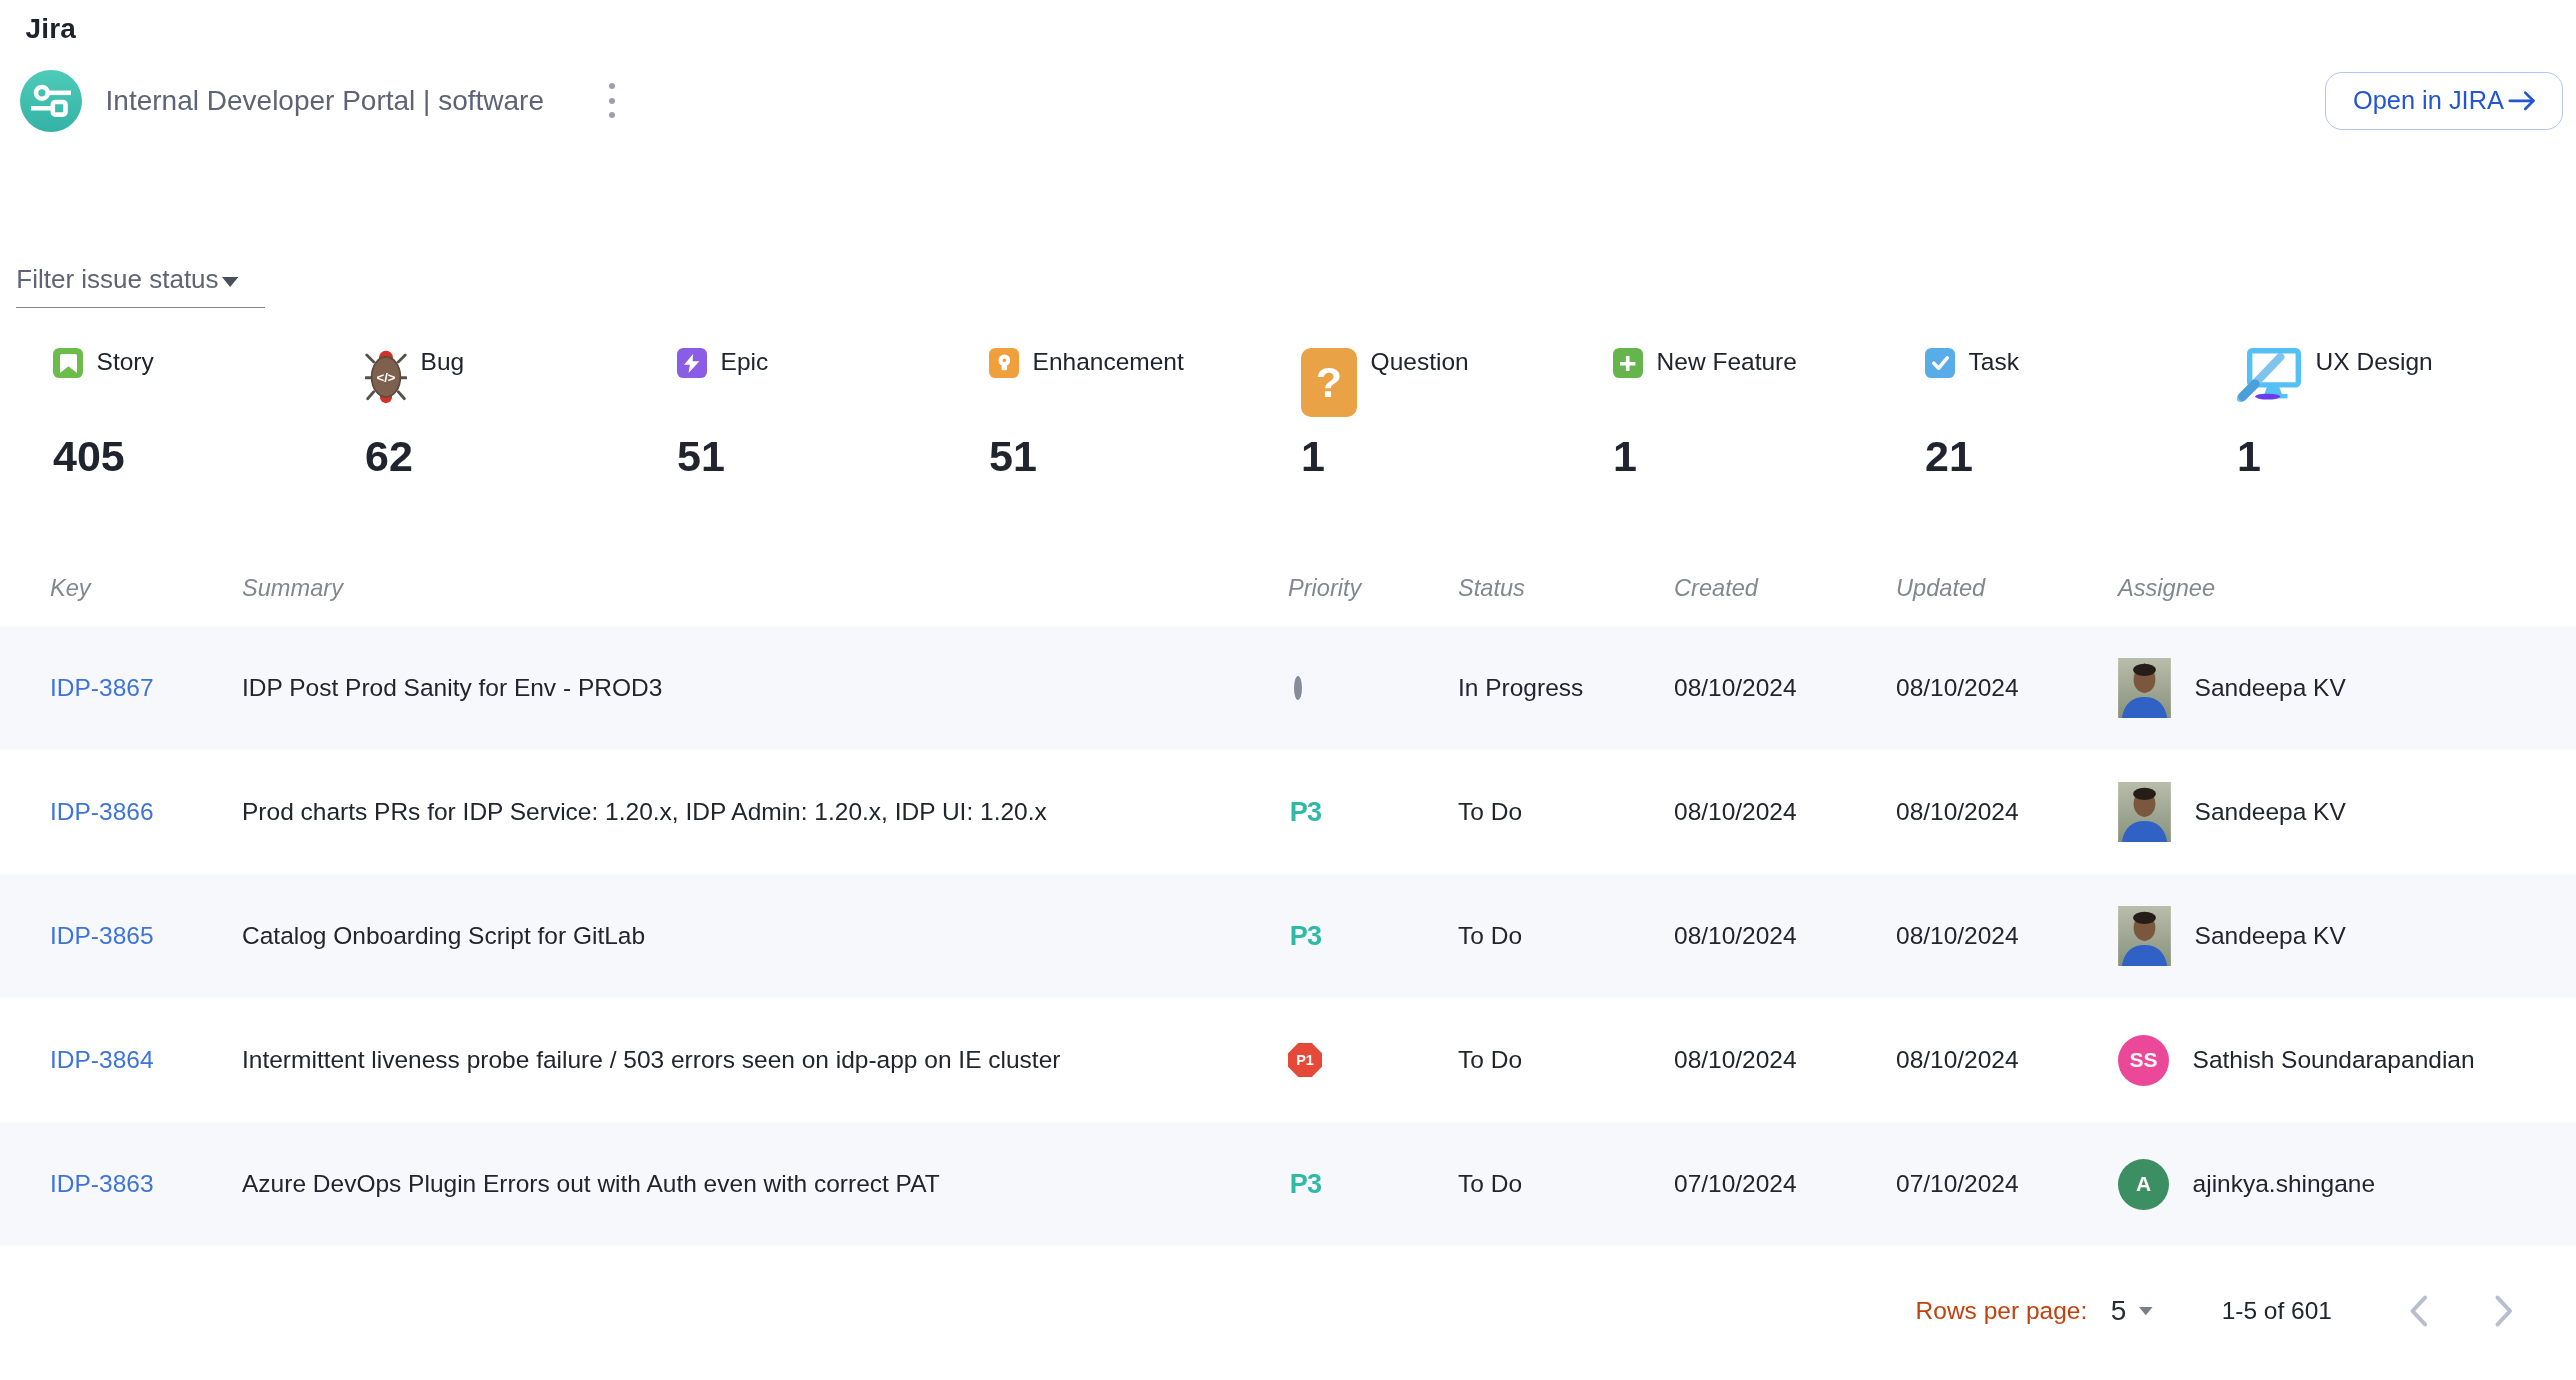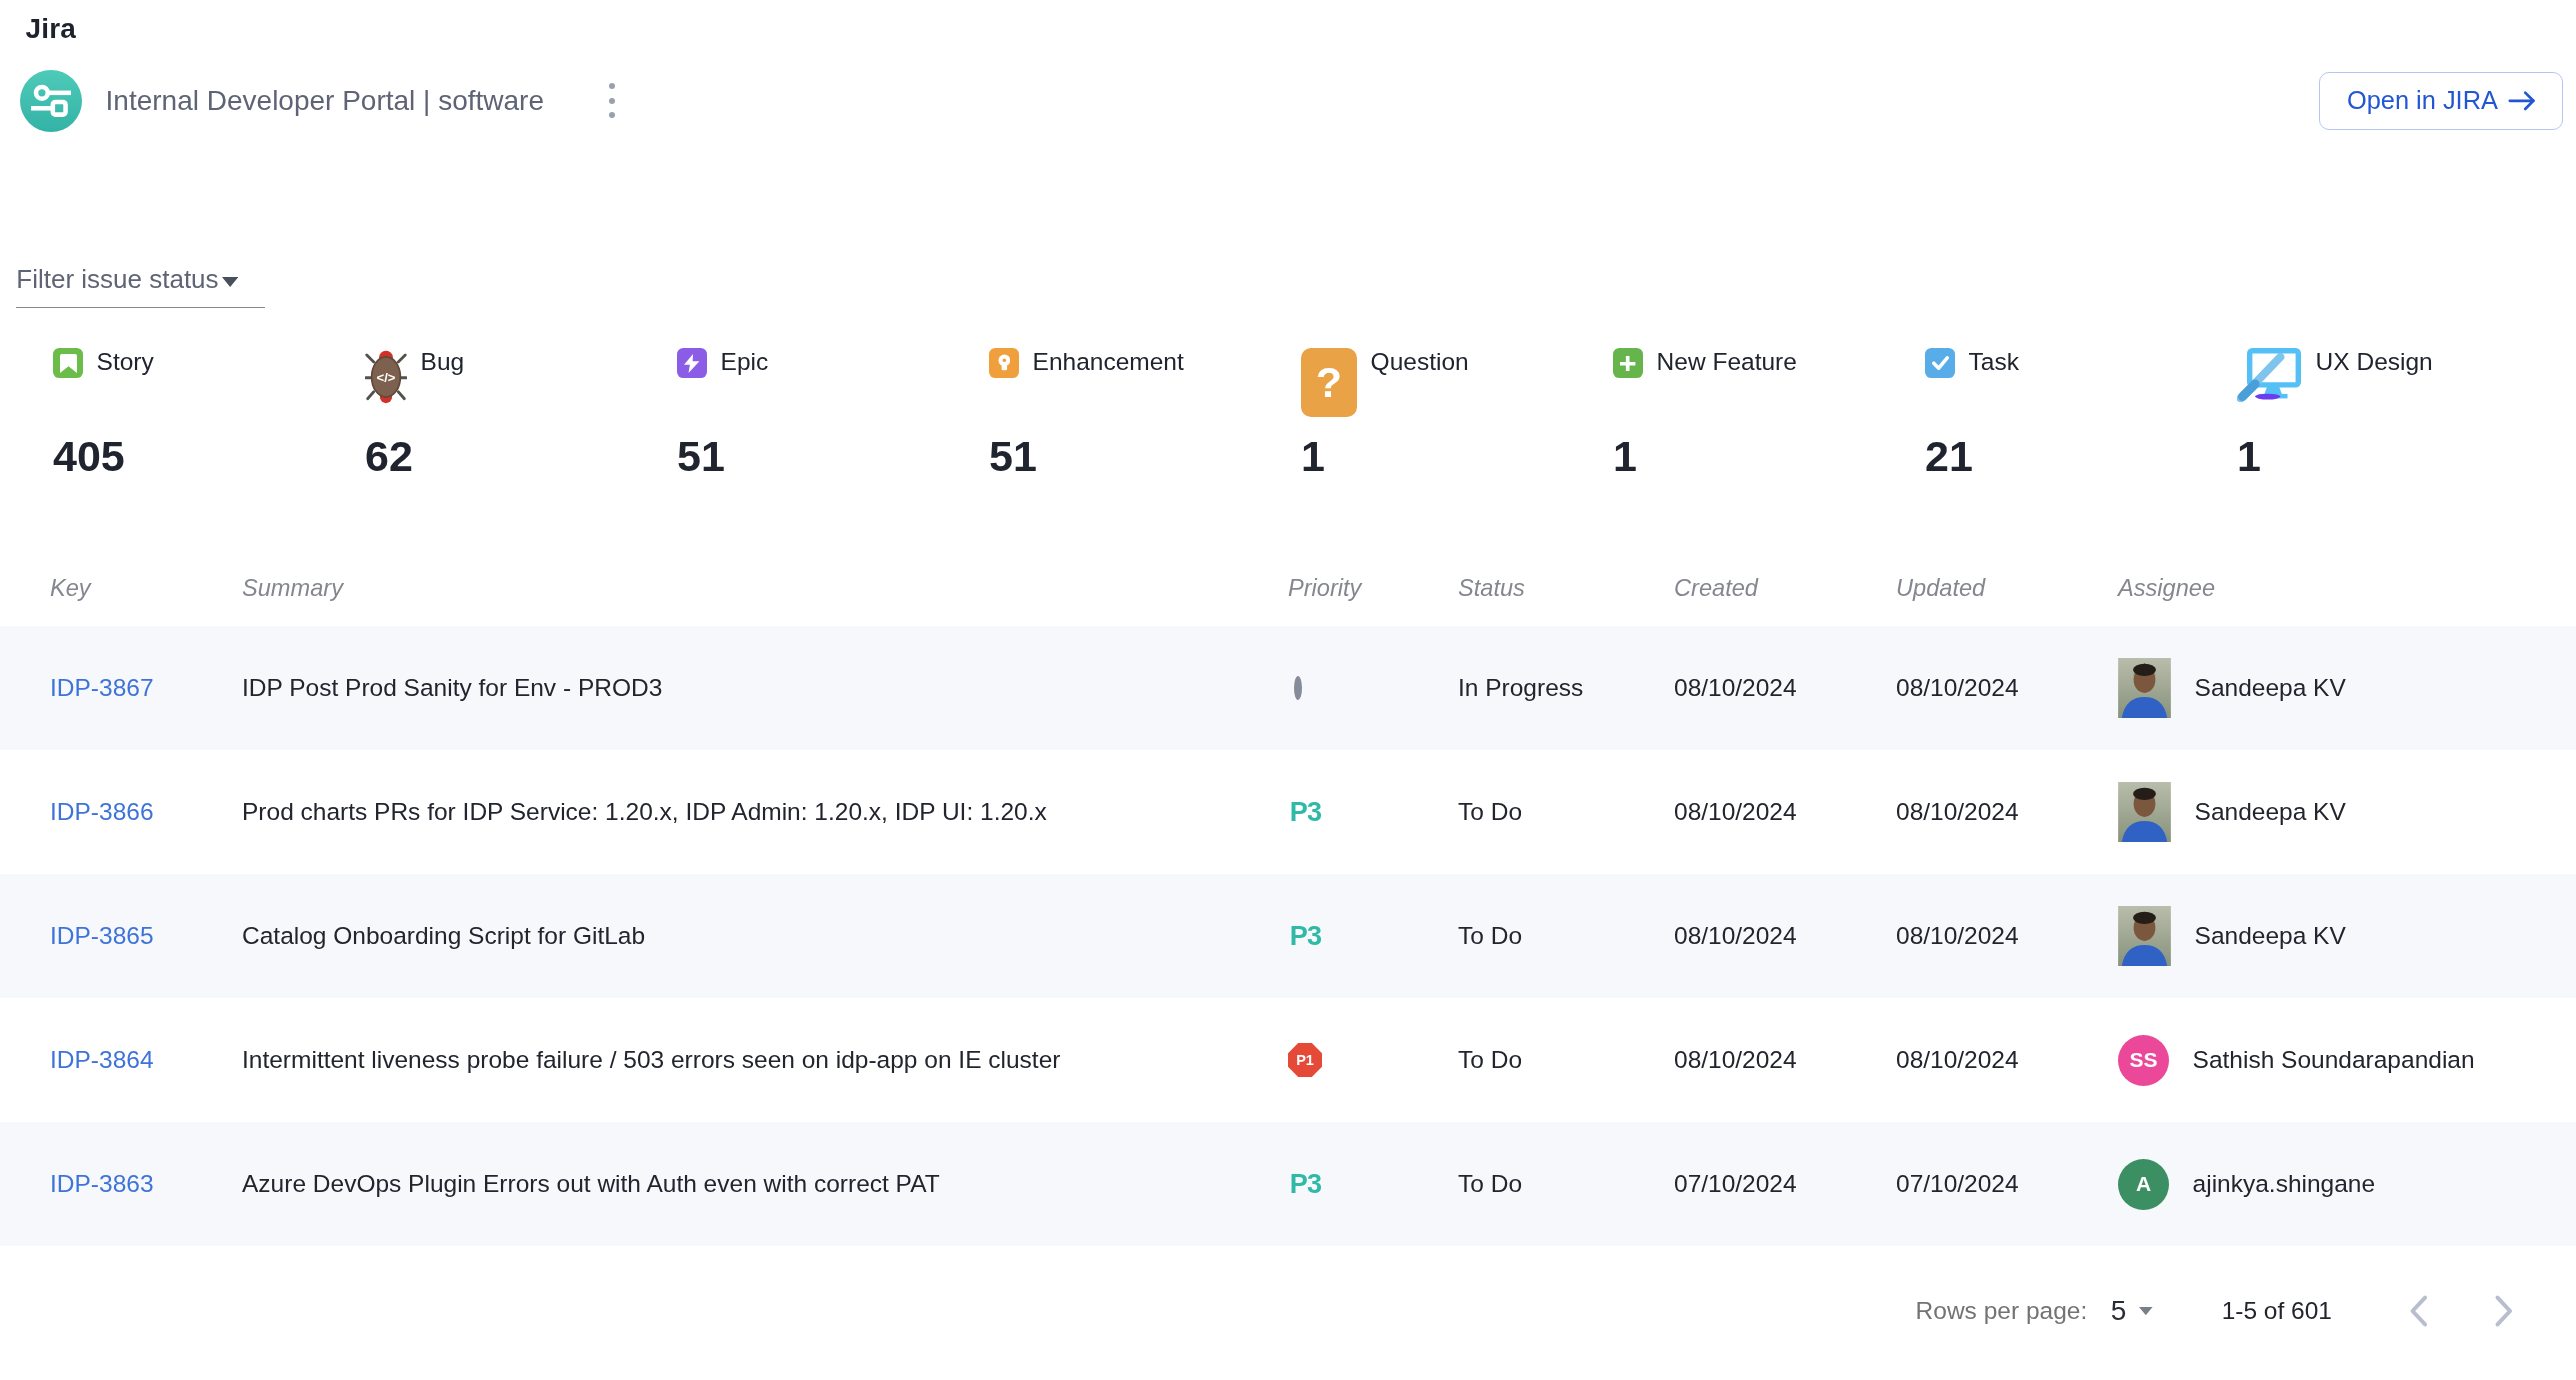--- a/index.html
+++ b/index.html
@@ -10,22 +10,22 @@
   }
 
   
   .page-title { margin:12.7px 0 0 25.4px; font-size:28px; font-weight:700; color:#1d222d; letter-spacing:0.2px; }
   .project-row { display:flex; align-items:center; margin:18px 12.7px 0 20px; height:76px; }
   .logo-circle { width:62px; height:62px; border-radius:50%; background:linear-gradient(180deg,#4ecab8 0%,#33b3a6 100%); display:flex; align-items:center; justify-content:center; flex:0 0 auto; }
   .project-name { margin-left:23.6px; font-size:28px; color:#5e6375; }
   .kebab { margin-left:56px; display:flex; flex-direction:column; gap:8.2px; padding:9px; cursor:pointer; }
   .kebab i { width:6.3px; height:6.3px; border-radius:50%; background:#9aa0b0; display:block; }
   .open-jira-btn {
-    margin-left:auto; display:flex; align-items:center; gap:10px;
-    border:1.8px solid #b3c6f2; border-radius:10px; background:#fff;
+    margin-left:auto; display:flex; align-items:center; gap:4px;
+    border:1.8px solid #b3c6f2; border-radius:17px; background:#fff;
     padding:13.6px 25.4px 13.6px 27px; font-size:25.4px; color:#2256d4; cursor:pointer;
     font-family:"Liberation Sans", sans-serif;
   }
 
   
   .filter-select { margin:125px 0 0 16.3px; width:249px; display:flex; align-items:center;
     border-bottom:1.8px solid #87878c; padding:0 0 12.7px 0; cursor:pointer; }
   .filter-label { font-size:26px; color:#5f6475; }
   .filter-caret { margin-left:3.6px; margin-top:5.4px; }
 
@@ -57,21 +57,21 @@
     display:flex; align-items:center; justify-content:center;
     clip-path:polygon(30% 0,70% 0,100% 30%,100% 70%,70% 100%,30% 100%,0 70%,0 30%); }
   .assignee-cell { display:flex; align-items:center; gap:23.6px; }
   .avatar-photo { width:53px; height:60px; flex:0 0 auto; }
   .avatar-initials { width:51px; height:51px; border-radius:50%; color:#fff; font-size:21px; font-weight:700;
     display:flex; align-items:center; justify-content:center; flex:0 0 auto; }
   .av-navy { background:#ec4899; } .av-green { background:#3c8f63; }
 
   
   .pagination { display:flex; align-items:center; justify-content:flex-end; margin-top:38px; padding-right:45px; }
-  .rpp-label { font-size:24.5px; color:#737373; }
+  .rpp-label { font-size:24.5px; color:#c2410c; }
   .rpp-select { display:flex; align-items:center; gap:12.7px; margin-left:23.6px; cursor:pointer; }
   .rpp-value { font-size:28px; color:#2a2d35; }
   .range-text { font-size:24.5px; color:#22252d; margin-left:69px; }
   .page-nav { display:flex; align-items:center; margin-left:60px; gap:31px; }
   .nav-btn { width:54px; height:54px; display:flex; align-items:center; justify-content:center; cursor:pointer; border-radius:50%; }
 </style>
 </head>
 <body>
 
 <h1 class="page-title">Jira</h1>

